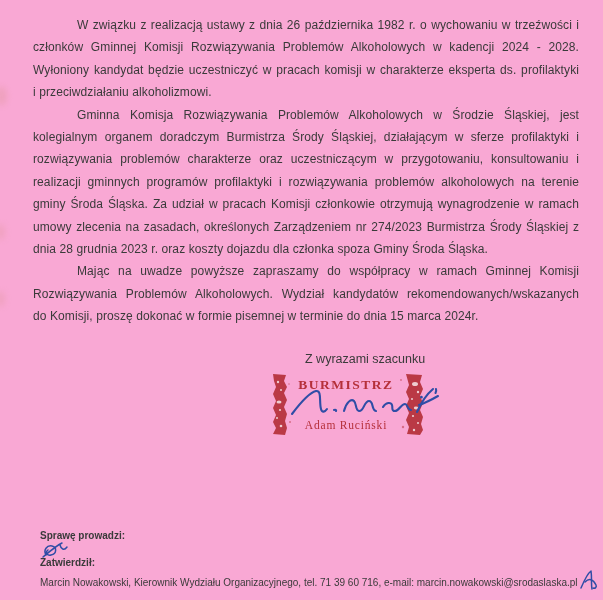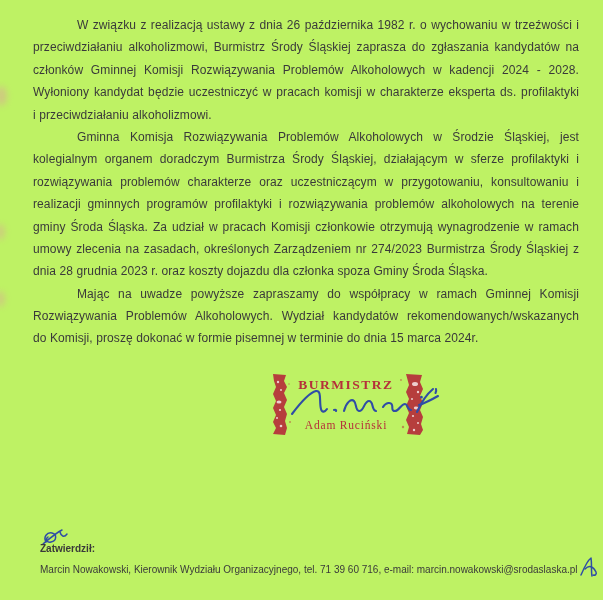--- a/index.html
+++ b/index.html
@@ -3,21 +3,21 @@
 <meta charset="utf-8">
 <style>
   html,body{margin:0;padding:0;}
   body{
     width:603px;height:600px;
     background:#ffffff;
     font-family:"Liberation Sans", sans-serif;
     position:relative;
     overflow:hidden;
   }
-  .page{position:absolute;inset:0;background:#bef264;}
+  .page{position:absolute;inset:0;background:#f9a8d4;}
 
   
   .body-text{
     position:absolute;
     left:33px;top:14px;width:546px;
     font-size:12px;
     color:#3a3a3a;
     letter-spacing:0.1px;
   }
   .bl{
@@ -91,38 +91,38 @@
 <body>
 
 <div class="page">
 
   <div class="smudge s1"></div>
   <div class="smudge s2"></div>
   <div class="smudge s3"></div>
 
   <div class="body-text">
     <div class="bl ind">W związku z realizacją ustawy z dnia 26 października 1982 r. o wychowaniu w trzeźwości i</div>
-    <div class="bl">przeciwdziałaniu alkoholizmowi, Burmistrz Środy Śląskiej zaprasza do zgłaszania kandydatów na</div>
     <div class="bl">członków Gminnej Komisji Rozwiązywania Problemów Alkoholowych w kadencji 2024 - 2028.</div>
     <div class="bl">Wyłoniony kandydat będzie uczestniczyć w pracach komisji  w charakterze eksperta ds. profilaktyki</div>
     <div class="bl end">i przeciwdziałaniu alkoholizmowi.</div>
 
     <div class="bl ind">Gminna Komisja Rozwiązywania Problemów Alkoholowych w Środzie Śląskiej, jest</div>
     <div class="bl">kolegialnym organem doradczym Burmistrza Środy Śląskiej, działającym w sferze profilaktyki i</div>
     <div class="bl">rozwiązywania problemów charakterze oraz uczestniczącym w przygotowaniu, konsultowaniu i</div>
     <div class="bl">realizacji gminnych programów profilaktyki i rozwiązywania problemów alkoholowych na terenie</div>
     <div class="bl">gminy Środa Śląska. Za udział w pracach Komisji członkowie otrzymują wynagrodzenie w ramach</div>
     <div class="bl">umowy zlecenia na zasadach, określonych Zarządzeniem nr 274/2023 Burmistrza Środy Śląskiej z</div>
     <div class="bl end">dnia 28 grudnia 2023 r. oraz koszty dojazdu dla członka spoza Gminy Środa Śląska.</div>
 
     <div class="bl ind">Mając na uwadze powyższe zapraszamy do współpracy w ramach Gminnej Komisji</div>
     <div class="bl">Rozwiązywania Problemów Alkoholowych. Wydział kandydatów rekomendowanych/wskazanych</div>
     <div class="bl end">do Komisji, proszę dokonać w formie pisemnej w terminie do dnia 15 marca 2024r.</div>
   </div>
 
+  <div class="closing">Z wyrazami szacunku</div>
 
   <div class="stamp">
     <svg class="stamp-svg" width="170" height="66" viewBox="0 0 170 66" xmlns="http://www.w3.org/2000/svg">
 
       <path class="stamp-band" d="M3 2 L16 3 L14 9 L17 15 L14 21 L17 28 L14 35 L17 42 L15 49 L17 56 L15 63 L3 62 L6 56 L3 50 L6 43 L3 36 L6 29 L3 22 L6 15 L4 9 Z"></path>
 
       <path class="stamp-band" d="M136 2 L152 3 L150 10 L153 17 L150 24 L153 31 L150 38 L153 45 L151 52 L153 58 L150 63 L137 62 L139 55 L136 48 L139 41 L136 34 L139 27 L136 20 L139 13 Z"></path>
 
       <g>
         <circle class="stamp-speck-w" cx="8" cy="10" r="1.2"></circle>
@@ -155,20 +155,21 @@
         <path class="sig" d="M149 33 C155 31 161 28 168 24"></path>
         <path class="sig" d="M151 25 C151.5 24.5 152 25 151.7 25.5"></path>
         <path class="sig" d="M166 17 C166.5 18.5 166 20 165.5 21"></path>
       </g>
 
       <text class="stamp-name" x="76" y="57" text-anchor="middle">Adam Ruciński</text>
     </svg>
   </div>
 
   <div class="footer">
+    <div class="f-label">Sprawę prowadzi:</div>
     <div class="f-line">
       <svg class="paraph" width="28" height="18" viewBox="0 0 28 18">
         <path d="M6 13 C3 8 7 3 12 4 C17 5 17 12 11 13 C7 14 5 10 8 8"></path>
         <path d="M3 15 C9 10 16 4 22 1"></path>
         <path d="M20 3 C21 7 24 9 27 5"></path>
       </svg>
     </div>
     <div class="f-label">Zatwierdził:</div>
     <div class="f-line">
       <span>Marcin Nowakowski, Kierownik Wydziału Organizacyjnego, tel. 71 39 60 716, e-mail: marcin.nowakowski@srodaslaska.pl</span><svg class="paraph" width="20" height="22" viewBox="0 0 20 22">

